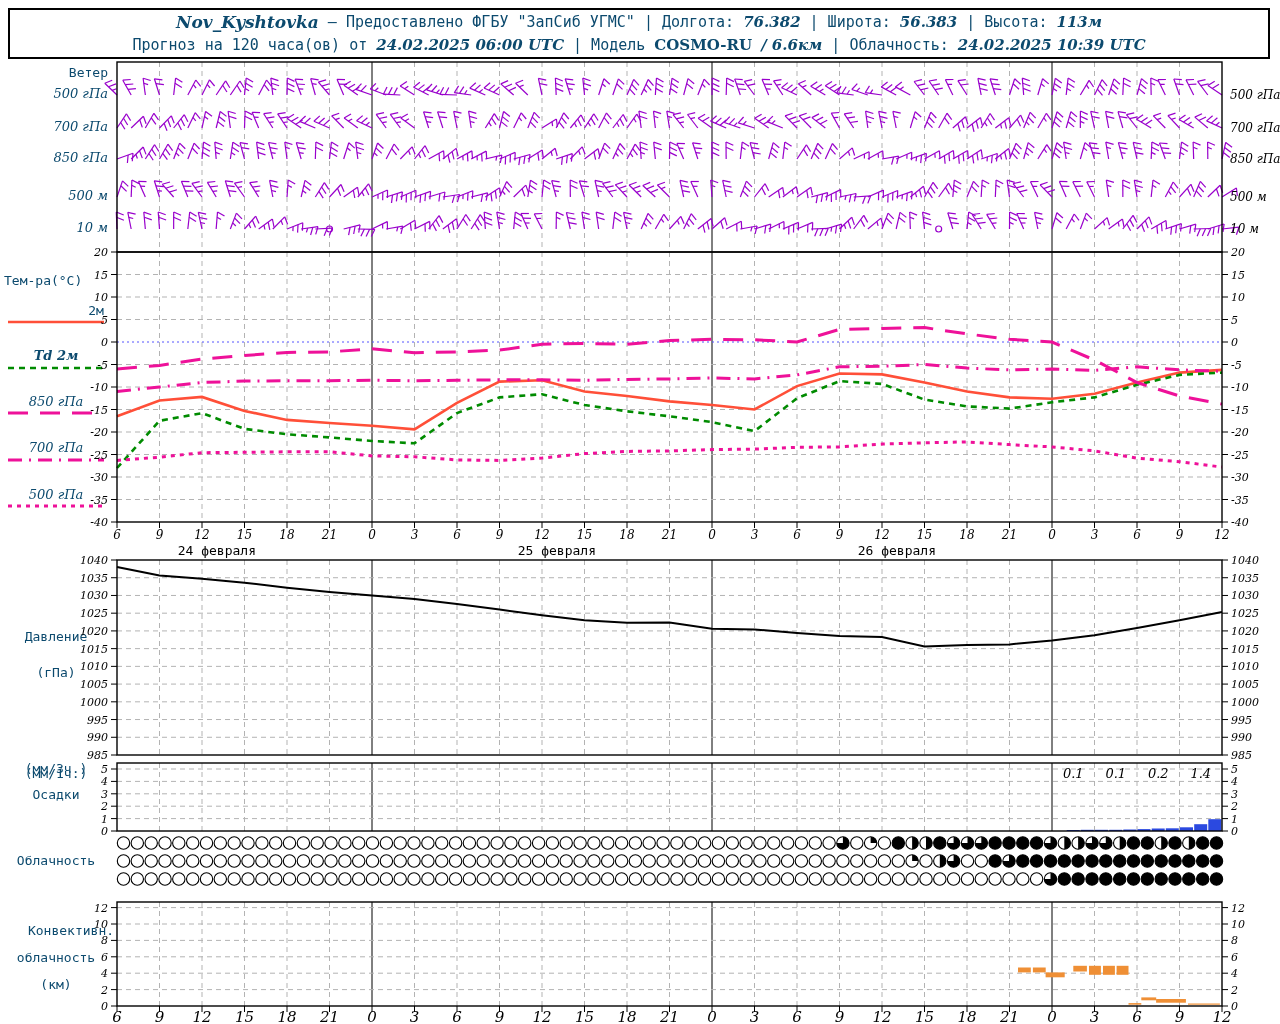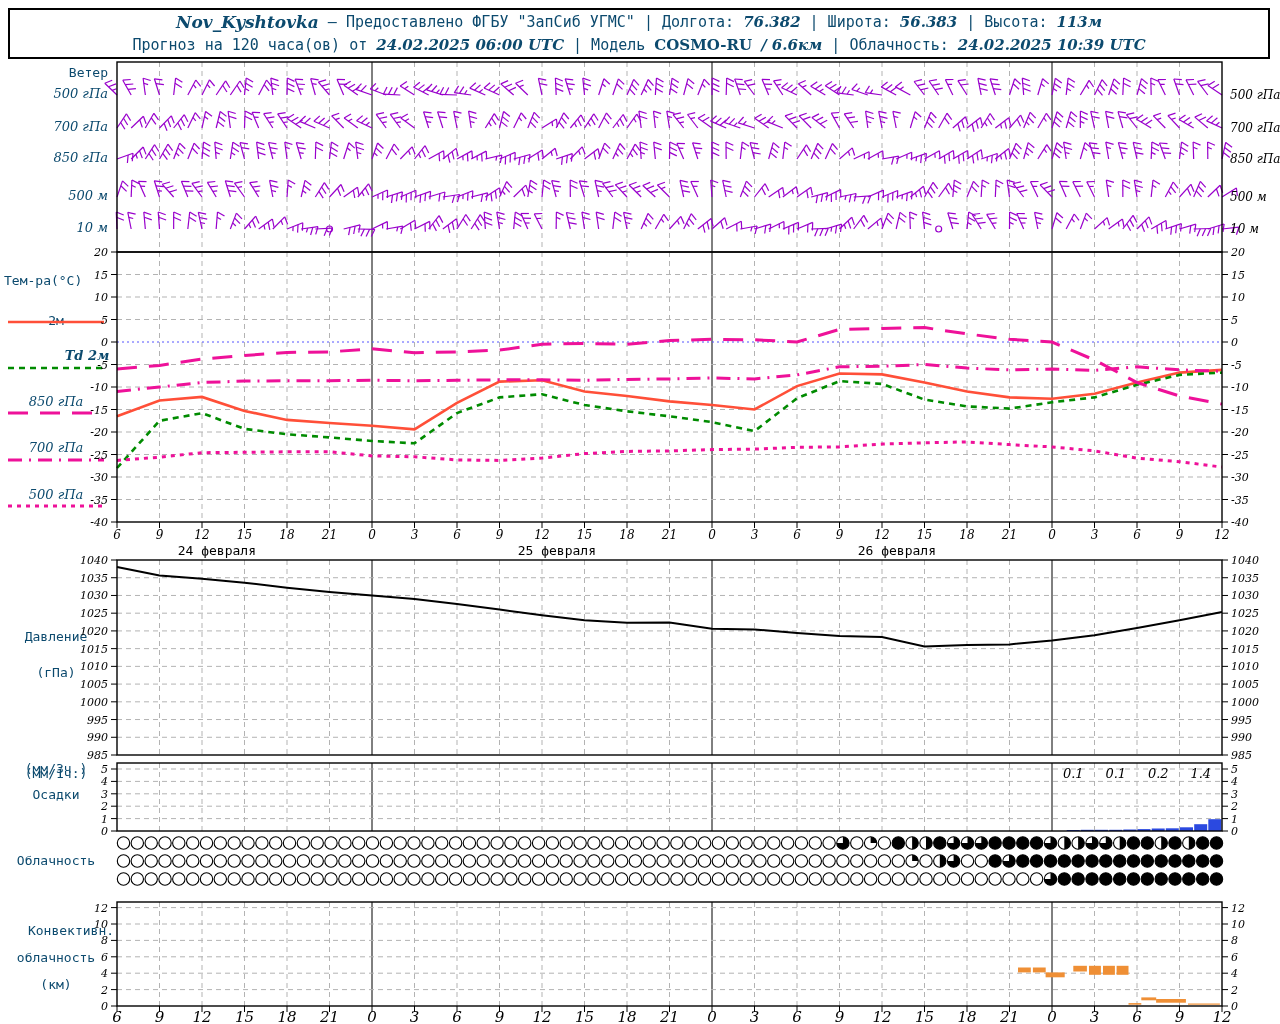--- a/index.html
+++ b/index.html
@@ -54,25 +54,25 @@
   </div>
 
   <div class="lbl ralign" style="top:66px;">Ветер</div>
   <div class="lbl ralign itser" style="top:87px;">500 гПа</div>
   <div class="lbl ralign itser" style="top:120px;">700 гПа</div>
   <div class="lbl ralign itser" style="top:151px;">850 гПа</div>
   <div class="lbl ralign itser" style="top:189px;">500 м</div>
   <div class="lbl ralign itser" style="top:221px;">10 м</div>
 
   <div class="lbl" style="top:274px;left:4px;">Тем-ра(°C)</div>
-  <div class="lbl calign" style="top:314px;">2м</div>
+  <div class="lbl calign" style="top:304px;margin-left:40px;">2м</div>
   <svg class="leg-line" style="top:318px;">
       <line x1="2" y1="4" x2="98" y2="4" stroke="#ff4f38" stroke-width="2.6"></line>
     </svg>
-  <div class="lbl calign itser" style="top:349px;font-weight:bold;padding-left:31px;">Td  2м</div>
+  <div class="lbl calign itser" style="top:349px;font-weight:bold;">Td  2м</div>
   <svg class="leg-line" style="top:364px;">
       <line x1="2" y1="4" x2="98" y2="4" stroke="#008b00" stroke-width="2.6" stroke-dasharray="6 5"></line>
     </svg>
   <div class="lbl calign itser" style="top:395px;">850 гПа</div>
   <svg class="leg-line" style="top:409px;">
       <line x1="2" y1="4" x2="98" y2="4" stroke="#ee1199" stroke-width="3" stroke-dasharray="20 12"></line>
     </svg>
   <div class="lbl calign itser" style="top:441px;">700 гПа</div>
   <svg class="leg-line" style="top:456px;">
       <line x1="2" y1="4" x2="98" y2="4" stroke="#ee1199" stroke-width="3" stroke-dasharray="14 7 2 7"></line>

